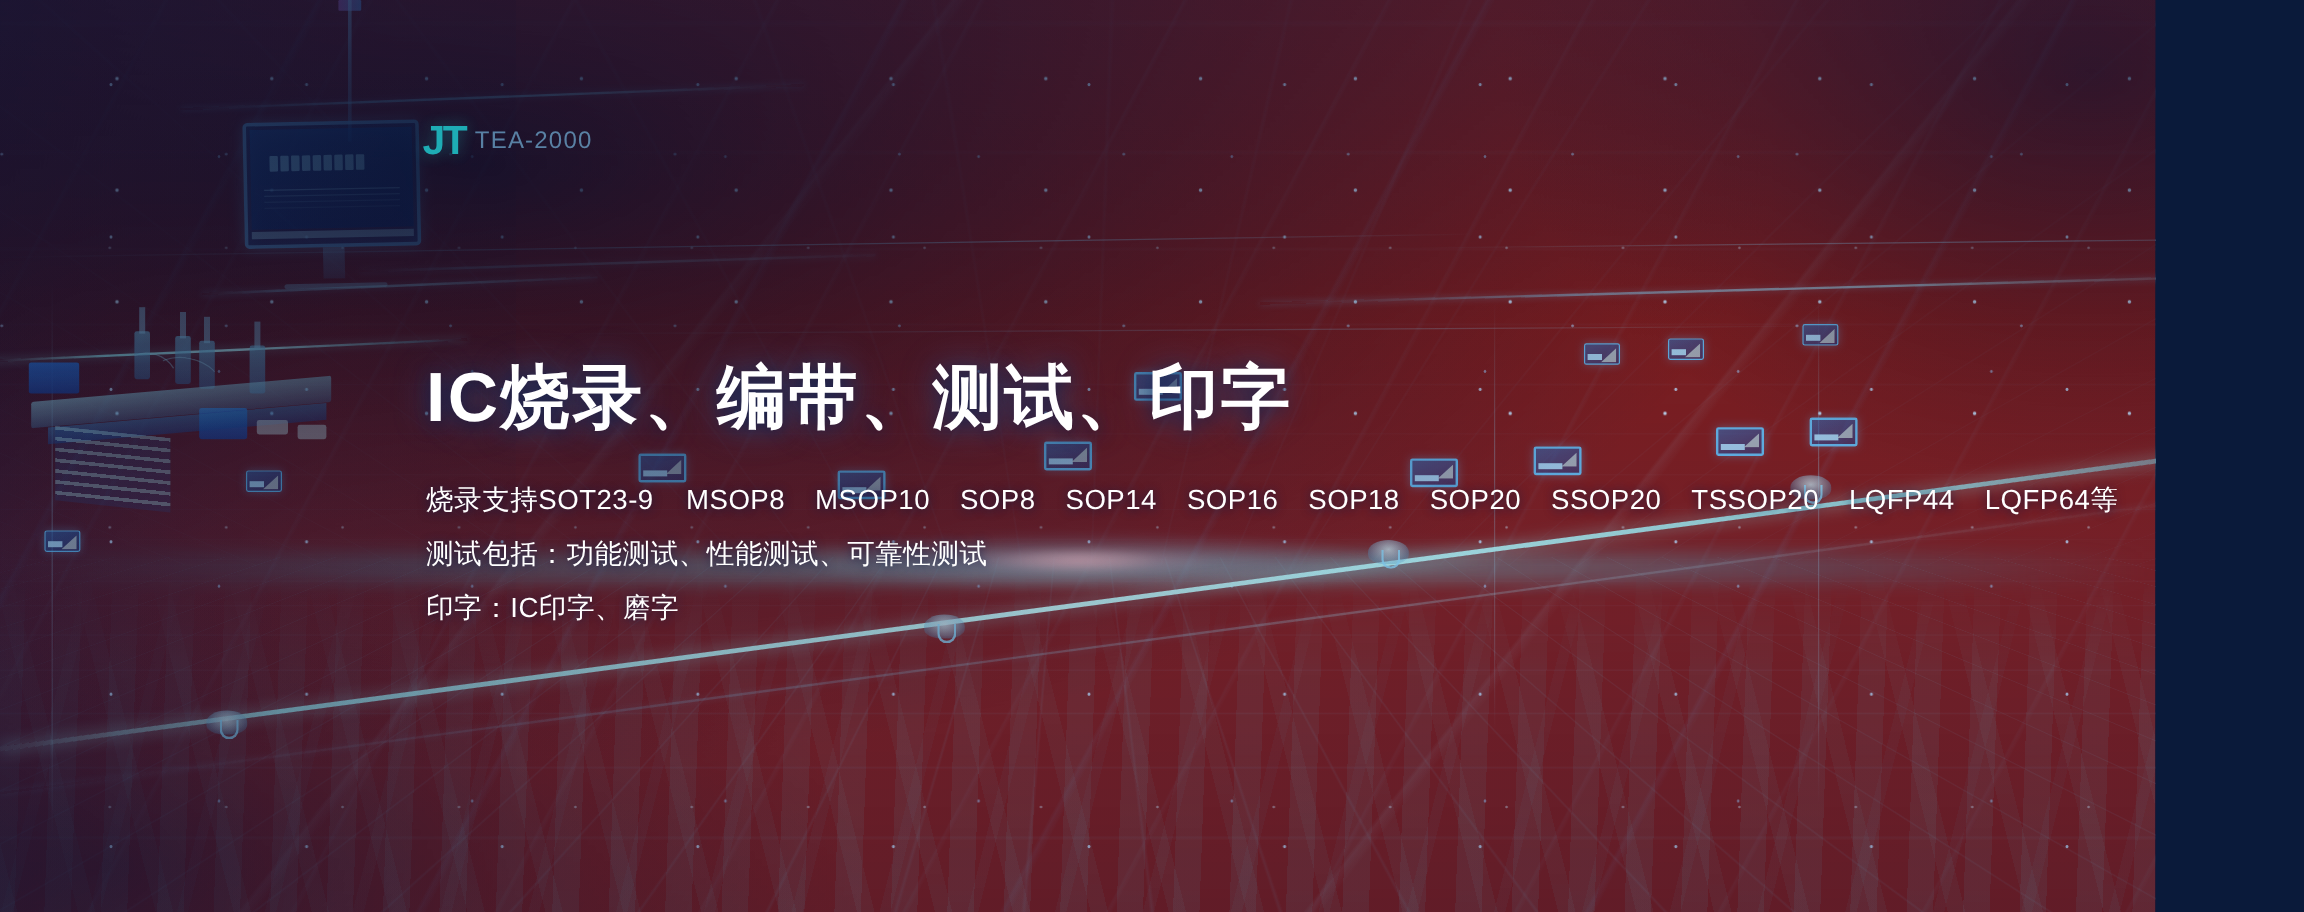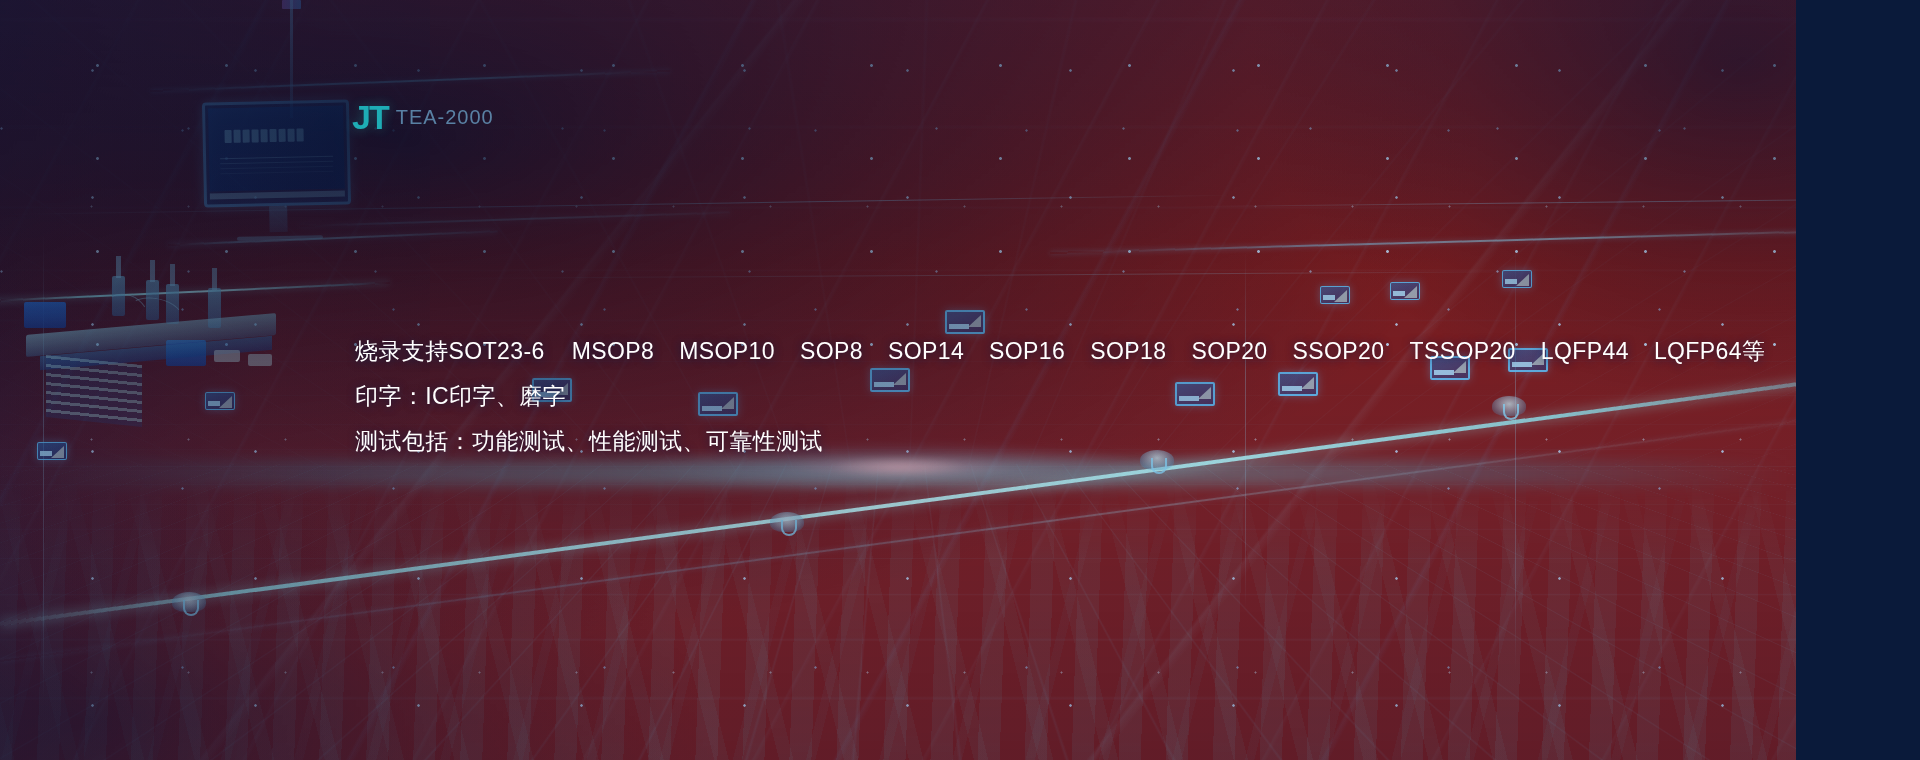--- a/index.html
+++ b/index.html
@@ -565,36 +565,37 @@
 
   <div class="bg-vignette"></div>
   <div class="bg-wash"></div>
 
   <div class="brand">
     <span class="brand-jt">JT</span>
     <span class="brand-model">TEA-2000</span>
   </div>
 
   <div class="content">
+    <h1 class="headline">IC烧录、编带、测试、印字</h1>
 
     <ul class="sublist">
       <li class="subline">
         <span class="pkg-row">
-          <span class="pkg-lead">烧录支持SOT23-6</span>
+          <span class="pkg-lead">烧录支持SOT23-9</span>
           <span class="pkg">MSOP8</span>
           <span class="pkg">MSOP10</span>
           <span class="pkg">SOP8</span>
           <span class="pkg">SOP14</span>
           <span class="pkg">SOP16</span>
           <span class="pkg">SOP18</span>
           <span class="pkg">SOP20</span>
           <span class="pkg">SSOP20</span>
           <span class="pkg">TSSOP20</span>
           <span class="pkg">LQFP44</span>
           <span class="pkg">LQFP64等</span>
         </span>
       </li>
+      <li class="subline">测试包括：功能测试、性能测试、可靠性测试</li>
       <li class="subline">印字：IC印字、磨字</li>
-      <li class="subline">测试包括：功能测试、性能测试、可靠性测试</li>
     </ul>
   </div>
 
 </div>
 
 </body></html>

